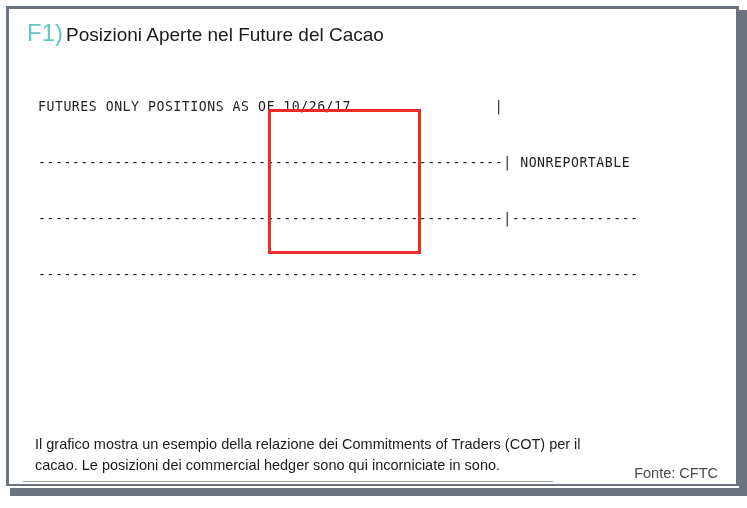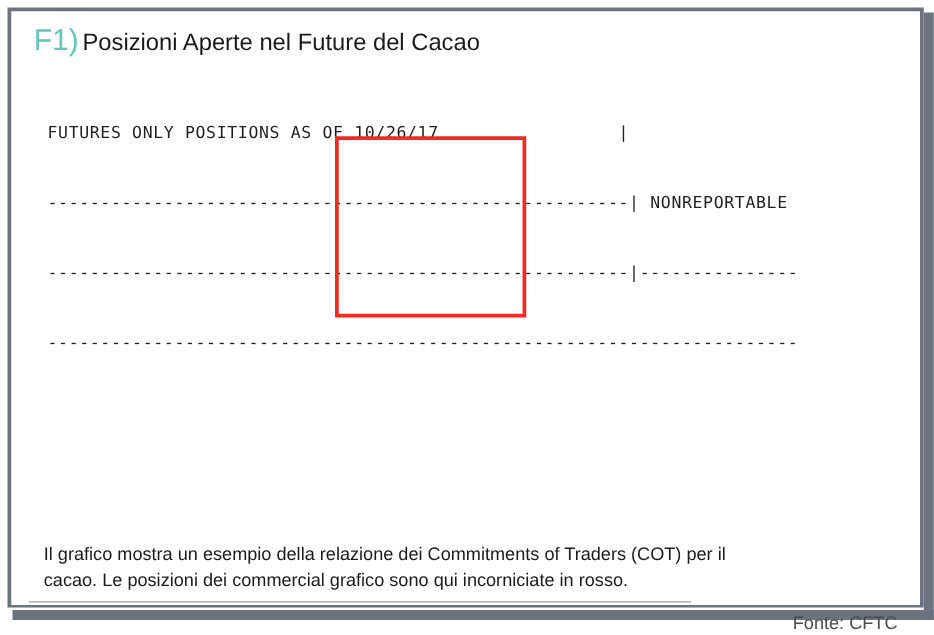--- a/index.html
+++ b/index.html
@@ -110,21 +110,21 @@
     left: 14px;
     top: 472px;
     width: 530px;
     height: 1px;
     background: #9aa0a6;
   }
 
   #source {
     position: absolute;
     right: 18px;
-    top: 482px;
+    top: 456px;
     font-size: 14.5px;
     color: #4a4a4a;
     font-family: "Liberation Sans", sans-serif;
   }
 </style>
 </head>
 <body>
 
 <div id="shadow-right"></div>
 <div id="shadow-bar"></div>
@@ -150,19 +150,19 @@
     
     
     
     
   </div>
 
   <div id="redbox" style="border-color: rgb(238, 43, 36);"></div>
 
   <div id="caption">
     <span class="cl">Il grafico mostra un esempio della relazione dei Commitments of Traders (COT) per il</span>
-    <span class="cl">cacao. Le posizioni dei commercial grafico sono qui incorniciate in rosso.</span>
+    <span class="cl">cacao. Le posizioni dei commercial hedger sono qui incorniciate in sono.</span>
   </div>
 
   <div id="rule"></div>
   <div id="source">Fonte: CFTC</div>
 
 </div>
 
 </body></html>

